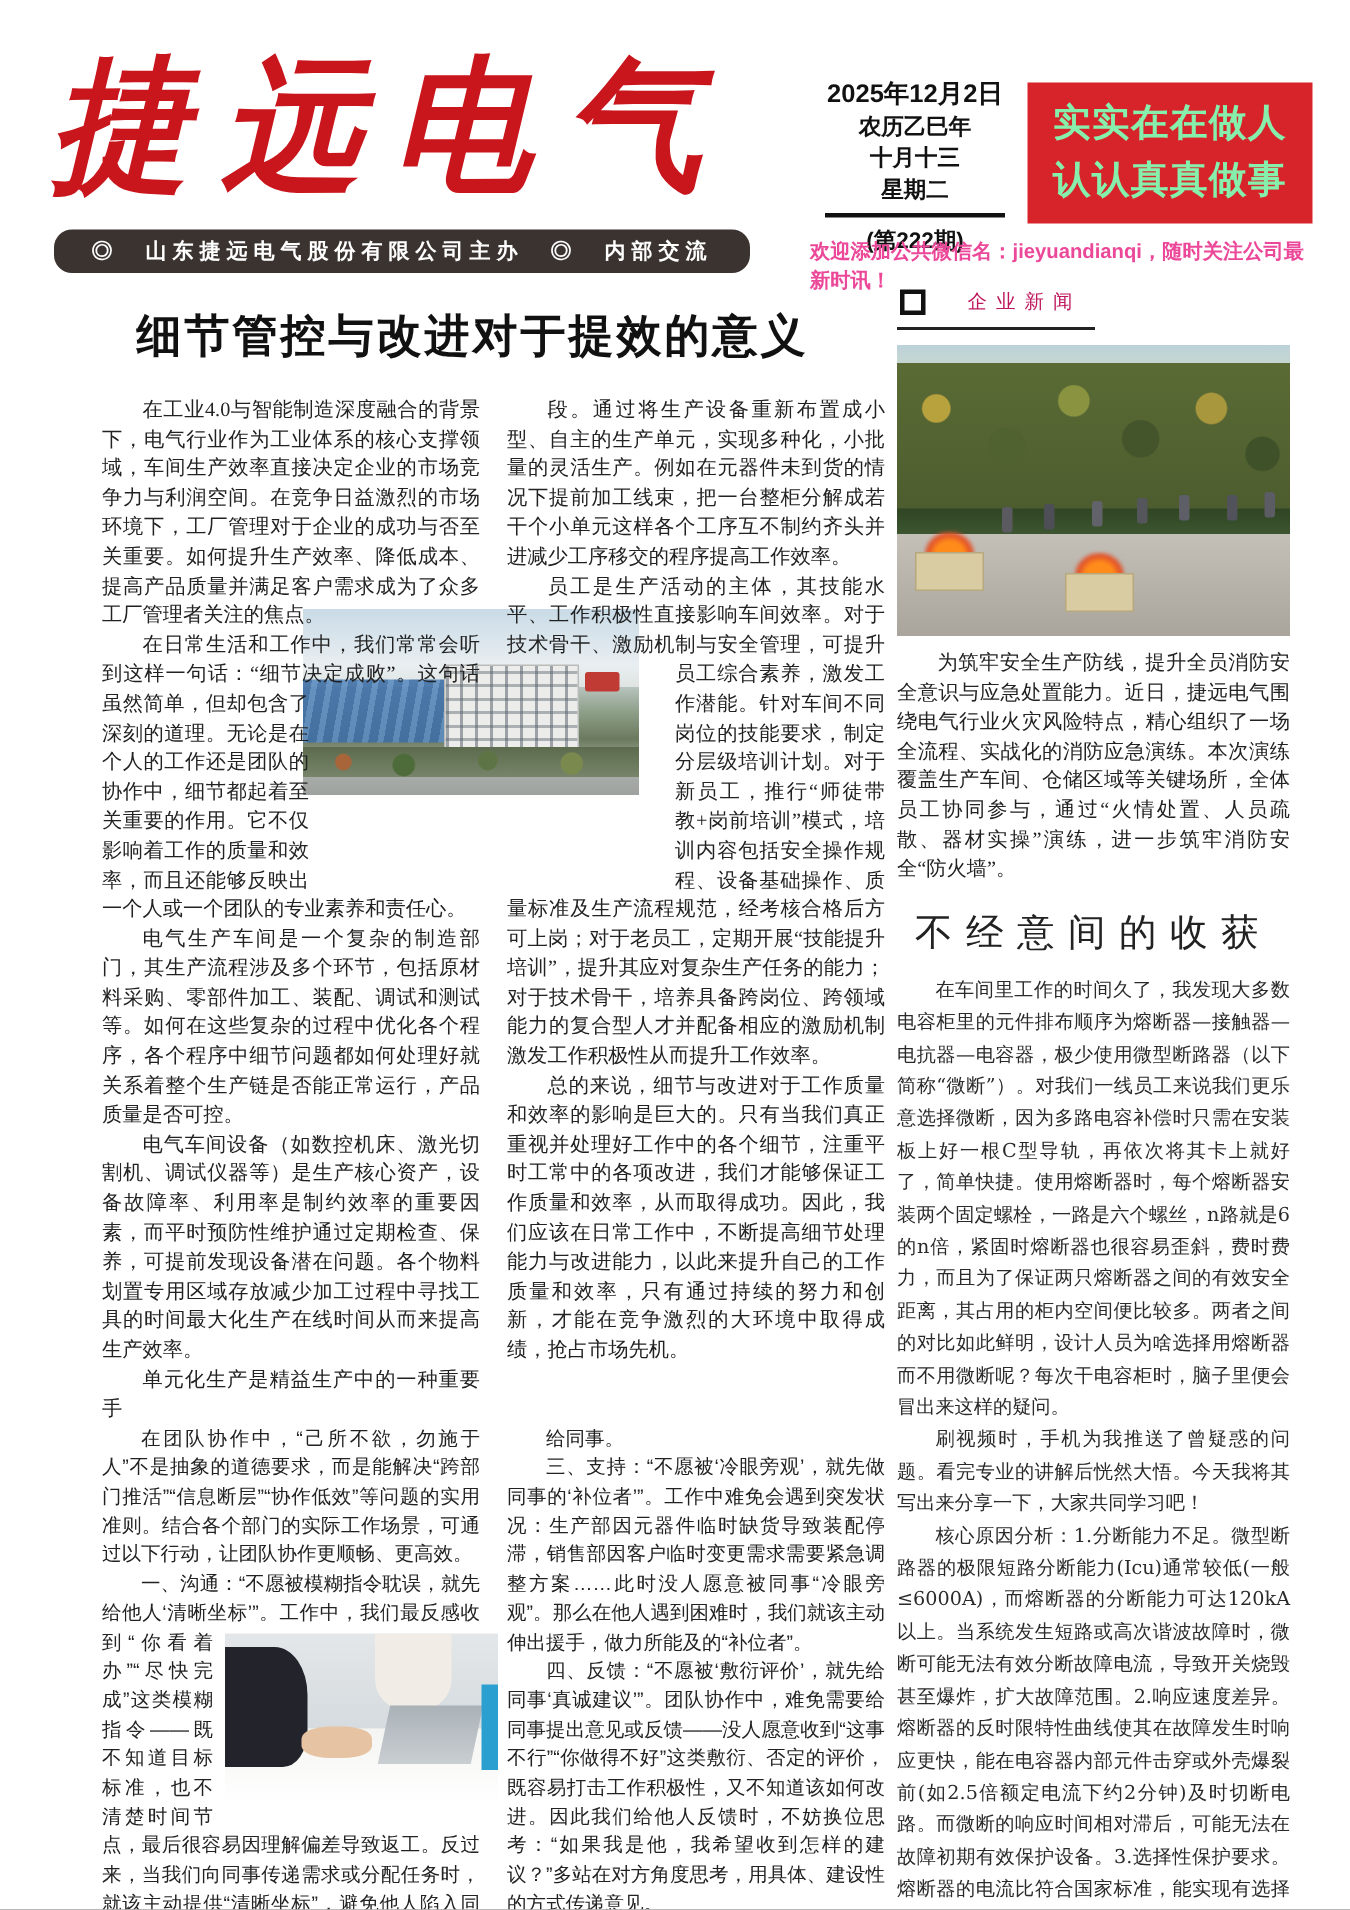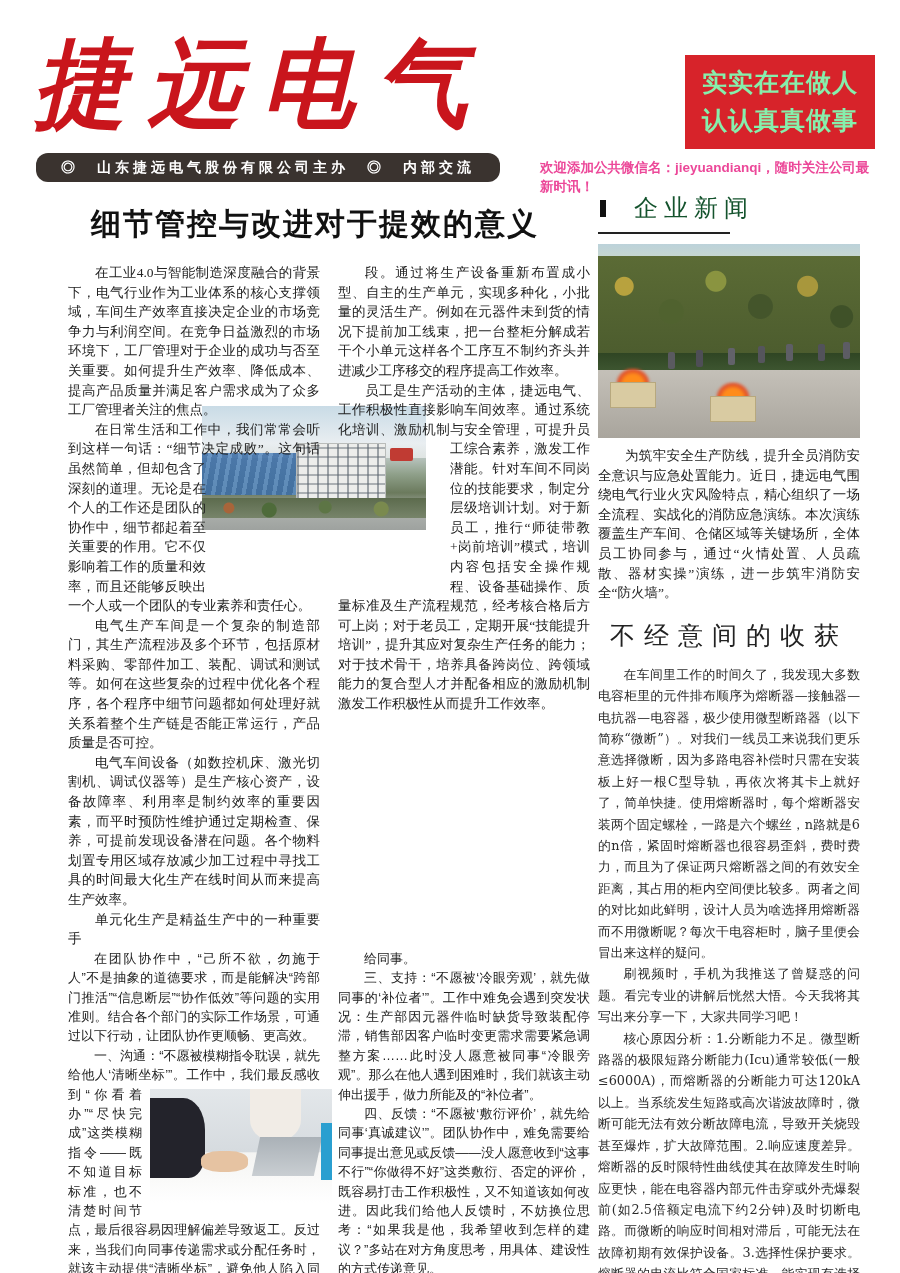--- a/index.html
+++ b/index.html
@@ -170,39 +170,47 @@
   .meeting-photo .accent{
     position:absolute; right:0; top:30%; width:6%; height:50%;
     background:#2a9fd0;
   }
 
   
   .right-col{ position:absolute; left:598px; top:192px; width:262px; }
   .news-header{ display:flex; align-items:center; gap:28px; padding-left:2px;
     border-bottom:2px solid #222; padding-bottom:8px; margin-bottom:10px; width:132px; }
   .news-header .sq{ width:17px; height:17px; border:3px solid #111; }
-  .news-header .txt{ font-family:"Liberation Serif", serif; font-size:24px;
-    letter-spacing:6px; color:#14532d; white-space:nowrap; }
+  .news-header .txt{ font-family:"Liberation Serif", serif; font-size:13px;
+    letter-spacing:6px; color:#be185d; white-space:nowrap; }
   .right-col .body-serif{ margin-top:8px; }
   .headline3{
     text-align:center; font-family:"DejaVu Serif", serif; font-weight:normal;
     font-size:25px; letter-spacing:9px; color:#222; margin:16px 0 12px 0;
     white-space:nowrap;
   }
   .body-kai{ font-family:"DejaVu Serif", serif; font-size:12.8px;
     line-height:21.4px; text-align:justify; color:#2a2a2a; }
   .body-kai p{ text-indent:2em; }
 </style>
 </head>
 <body>
 
 <div id="page">
 
   <div class="masthead-title">捷远电气</div>
 
+  <div class="dateblock">
+    <div class="d1">2025年12月2日</div>
+    <div class="d2">农历乙巳年</div>
+    <div class="d2">十月十三</div>
+    <div class="d2">星期二</div>
+    <div class="rule"></div>
+    <div class="issue">(第222期)</div>
+  </div>
 
   <div class="sloganbox">
     <div>实实在在做人</div>
     <div>认认真真做事</div>
   </div>
 
   <div class="infobar">◎　山东捷远电气股份有限公司主办　◎　内部交流</div>
   <div class="infobar-right">欢迎添加公共微信名：jieyuandianqi，随时关注公司最新时讯！</div>
 
   <div class="photo building-photo" style="left:202px; top:406px; position:absolute;">
@@ -222,22 +230,23 @@
         <p>
           <span>在日常生活和工作中，我们常常会听到这样一句话：“细节决定成败”。这句话虽然简</span><span class="spacer-r"></span><span>单，但却包含了深刻的道理。无论是在个人的工作还是团队的协作中，细节都起着至关重要的作用。它不仅影响着工作的质量和效率，而且还能够反映出一个人或一个团队的专业素养和责任心。</span>
         </p>
         <p>电气生产车间是一个复杂的制造部门，其生产流程涉及多个环节，包括原材料采购、零部件加工、装配、调试和测试等。如何在这些复杂的过程中优化各个程序，各个程序中细节问题都如何处理好就关系着整个生产链是否能正常运行，产品质量是否可控。</p>
         <p>电气车间设备（如数控机床、激光切割机、调试仪器等）是生产核心资产，设备故障率、利用率是制约效率的重要因素，而平时预防性维护通过定期检查、保养，可提前发现设备潜在问题。各个物料划置专用区域存放减少加工过程中寻找工具的时间最大化生产在线时间从而来提高生产效率。</p>
         <p>单元化生产是精益生产中的一种重要手</p>
       </div>
       <div class="col">
         <p>段。通过将生产设备重新布置成小型、自主的生产单元，实现多种化，小批量的灵活生产。例如在元器件未到货的情况下提前加工线束，把一台整柜分解成若干个小单元这样各个工序互不制约齐头并进减少工序移交的程序提高工作效率。</p>
         <p>
-          <span>员工是生产活动的主体，捷远电气、工作积极性直接影响车间效率。通过系统化培训、激励机制与安全管理，可提升员工综合素</span><span class="spacer-l"></span><span>养，激发工作潜能。针对车间不同岗位的技能要求，制定分层级培训计划。对于新员工，推行“师徒带教+岗前培训”模式，培训内容包括安全操作规程、设备基础操作、质量标准及生产流程规范，经考核合格后方可上岗；对于老员工，定期开展“技能提升培训”，提升其应对复杂生产任务的能力；对于技术骨干，培养具备跨岗位、跨领域能力的复合型人才并配备相应的激励机制激发工作积极性从而提升工作效率。</span>
+          <span>员工是生产活动的主体，其技能水平、工作积极性直接影响车间效率。对于技术骨干、激励机制与安全管理，可提升员工综合素</span><span class="spacer-l"></span><span>养，激发工作潜能。针对车间不同岗位的技能要求，制定分层级培训计划。对于新员工，推行“师徒带教+岗前培训”模式，培训内容包括安全操作规程、设备基础操作、质量标准及生产流程规范，经考核合格后方可上岗；对于老员工，定期开展“技能提升培训”，提升其应对复杂生产任务的能力；对于技术骨干，培养具备跨岗位、跨领域能力的复合型人才并配备相应的激励机制激发工作积极性从而提升工作效率。</span>
         </p>
+        <p>总的来说，细节与改进对于工作质量和效率的影响是巨大的。只有当我们真正重视并处理好工作中的各个细节，注重平时工常中的各项改进，我们才能够保证工作质量和效率，从而取得成功。因此，我们应该在日常工作中，不断提高细节处理能力与改进能力，以此来提升自己的工作质量和效率，只有通过持续的努力和创新，才能在竞争激烈的大环境中取得成绩，抢占市场先机。</p>
       </div>
     </div>
 
 
     <div class="cols body-sans">
       <div class="col">
         <p>在团队协作中，“己所不欲，勿施于人”不是抽象的道德要求，而是能解决“跨部门推活”“信息断层”“协作低效”等问题的实用准则。结合各个部门的实际工作场景，可通过以下行动，让团队协作更顺畅、更高效。</p>
         <p>
           <span>一、沟通：“不愿被模糊指令耽误，就先给他人‘清晰坐标’”。工作中，我们最反感收到“你看</span><span class="photo meeting-photo">
               <span class="suit"></span>

